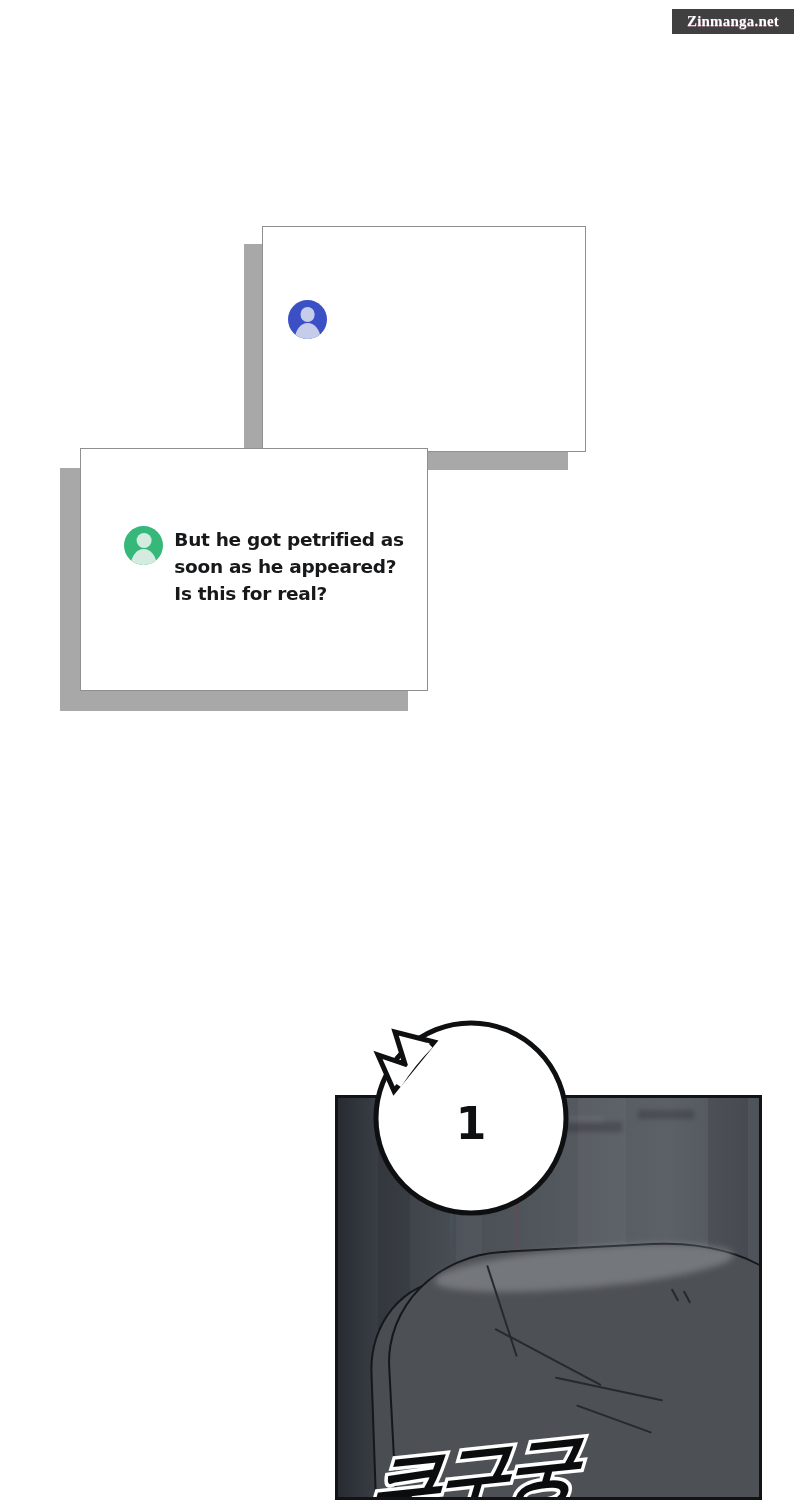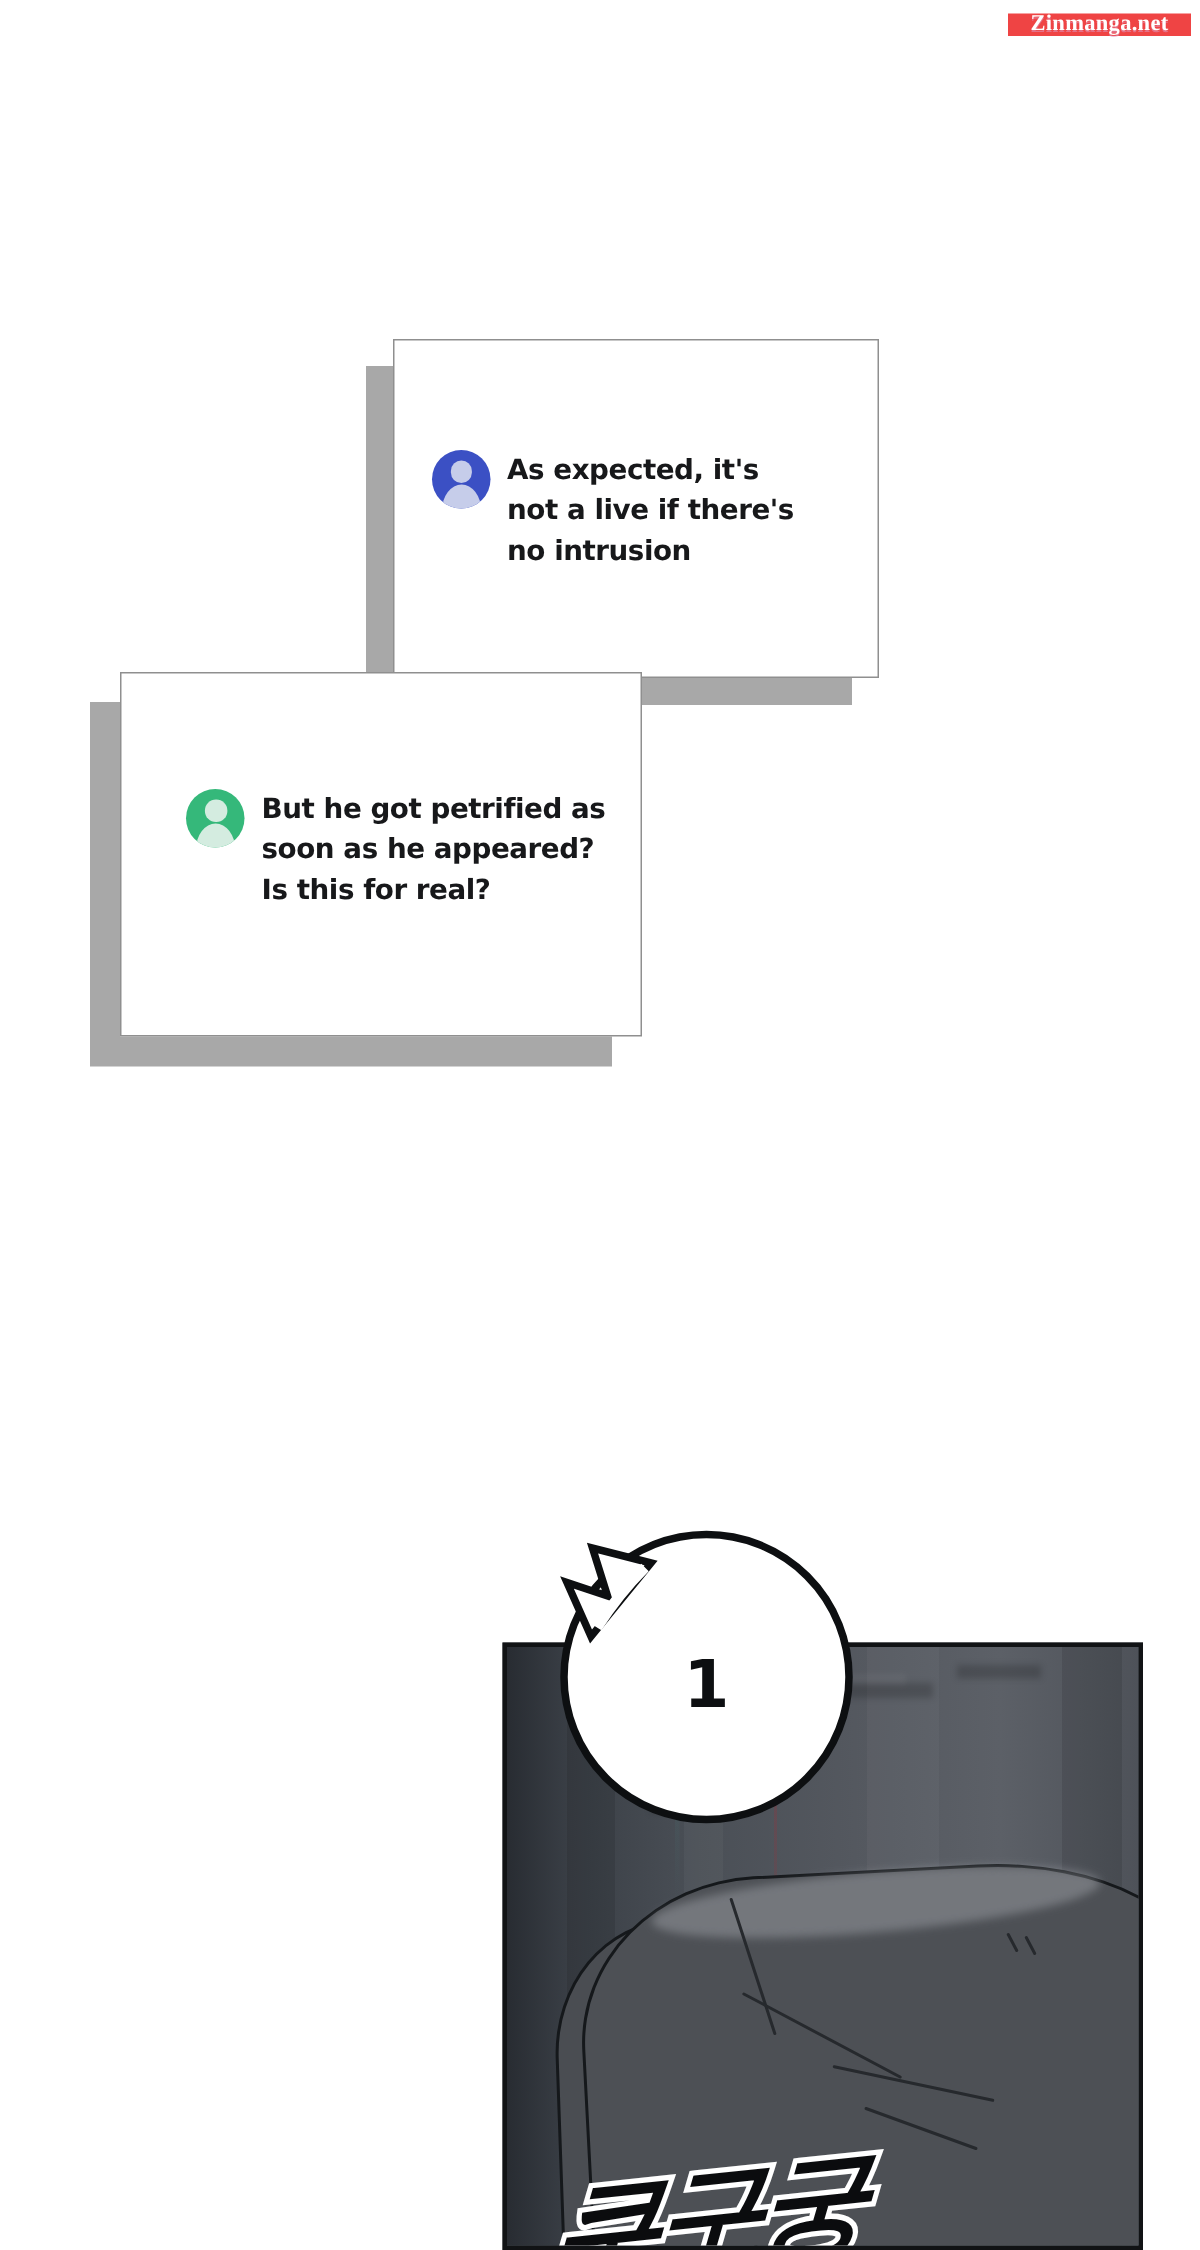--- a/index.html
+++ b/index.html
@@ -13,22 +13,22 @@
   #page {
     position:relative;
     width:800px; height:1500px;
     background:#ffffff;
   }
 
   
   .watermark {
     position:absolute;
     top:9px; left:672px;
-    width:122px; height:15px;
-    background:#ef4444;
+    width:122px; height:25px;
+    background:#404040;
     display:flex; align-items:center; justify-content:center;
   }
   .watermark-text {
     font-family:"Liberation Serif", serif;
     font-weight:bold;
     font-size:15px;
     color:#ffffff;
     letter-spacing:0.2px;
     line-height:1;
     text-shadow:0 1px 0 rgba(220,150,190,.55);
@@ -223,23 +223,20 @@
   </div>
 
   <div class="chat-bubble" style="left:244px; top:226px; width:360px; height:250px;">
     <div class="chat-shadow" style="left:0px; top:18px; width:324px; height:226px;"></div>
     <div class="chat-card" style="left:18px; top:0px; width:324px; height:226px;"></div>
     <div class="chat-row" style="left:44px; top:74px; width:290px;">
       <div class="avatar" style="background:#3b50c4;">
         <div class="head" style="background:#c6cdea;"></div>
         <div class="body" style="background:#c6cdea;"></div>
       </div>
-      <div class="chat-text">As expected, it's
-not a live if there's
-no intrusion</div>
     </div>
   </div>
 
   <div class="chat-bubble" style="left:60px; top:448px; width:390px; height:275px;">
     <div class="chat-shadow" style="left:0px; top:20px; width:348px; height:243px;"></div>
     <div class="chat-card" style="left:20px; top:0px; width:348px; height:243px;"></div>
     <div class="chat-row" style="left:44px; top:78px; width:320px;justify-content:center;">
       <div class="avatar" style="background:#35b87a;">
         <div class="head" style="background:#d4ece0;"></div>
         <div class="body" style="background:#d4ece0;"></div>

